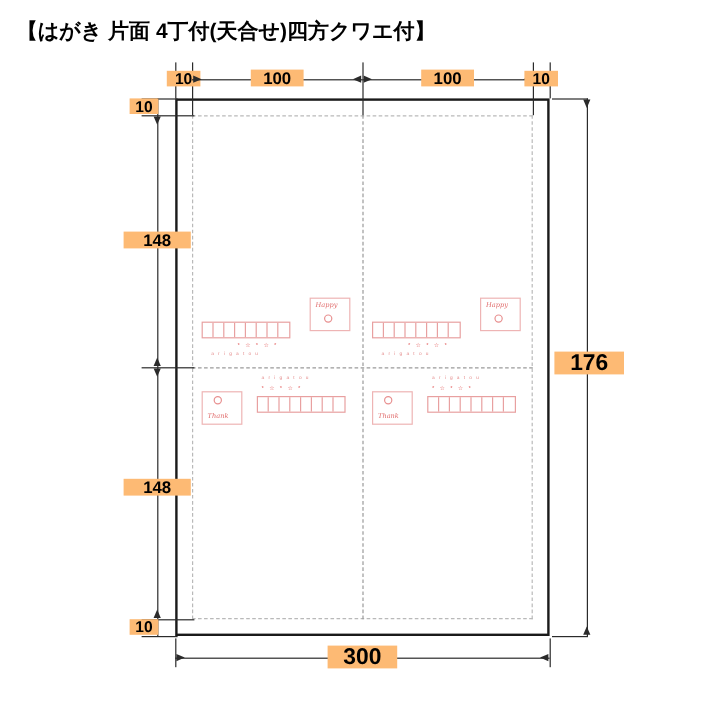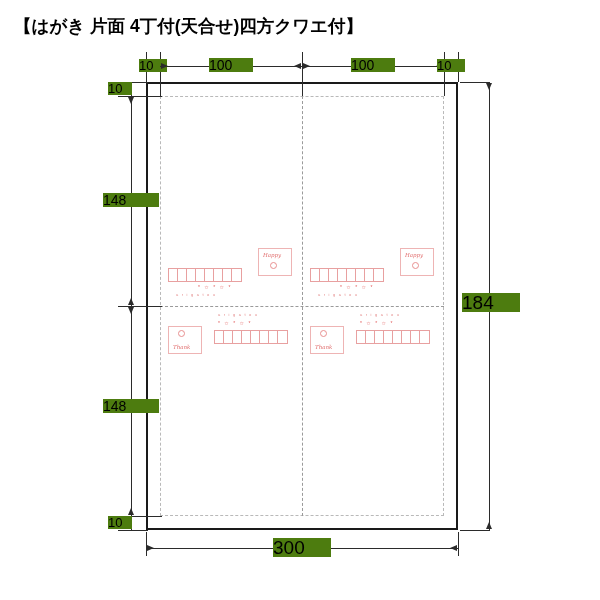--- a/index.html
+++ b/index.html
@@ -93,24 +93,24 @@
     border-left: 1px solid #2b2b2b;
   }
   .tick-h {
     position: absolute;
     height: 0;
     border-top: 1px solid #2b2b2b;
   }
   .dim-label {
     position: absolute;
     font-size: 14px;
-    font-weight: normal;
+    font-weight: bold;
     color: #000;
-    background: #4d7c0f;
-    text-align: left;
+    background: #fdba74;
+    text-align: center;
     line-height: 1;
     white-space: nowrap;
   }
   .dim-label.small {
     font-size: 13px;
   }
   .dim-label.big {
     font-size: 19px;
   }
 
@@ -330,15 +330,15 @@
   <div class="dim-line-h" style="left:146px; top:548px; width:312px;"></div>
   <div class="arrow right" style="left:147px; top:544.5px;"></div>
   <div class="arrow left" style="left:450px; top:544.5px;"></div>
   <div class="dim-label big" style="left:273px; top:538px; width:58px;">300</div>
 
   <div class="tick-h" style="left:460px; top:82px; width:30px;"></div>
   <div class="tick-h" style="left:460px; top:530px; width:30px;"></div>
   <div class="dim-line-v" style="left:489px; top:82px; height:448px;"></div>
   <div class="arrow down" style="left:485.5px; top:83px;"></div>
   <div class="arrow up" style="left:485.5px; top:522px;"></div>
-  <div class="dim-label big" style="left:462px; top:293px; width:58px;">184</div>
+  <div class="dim-label big" style="left:462px; top:293px; width:58px;">176</div>
 
 </div>
 
 </body></html>

